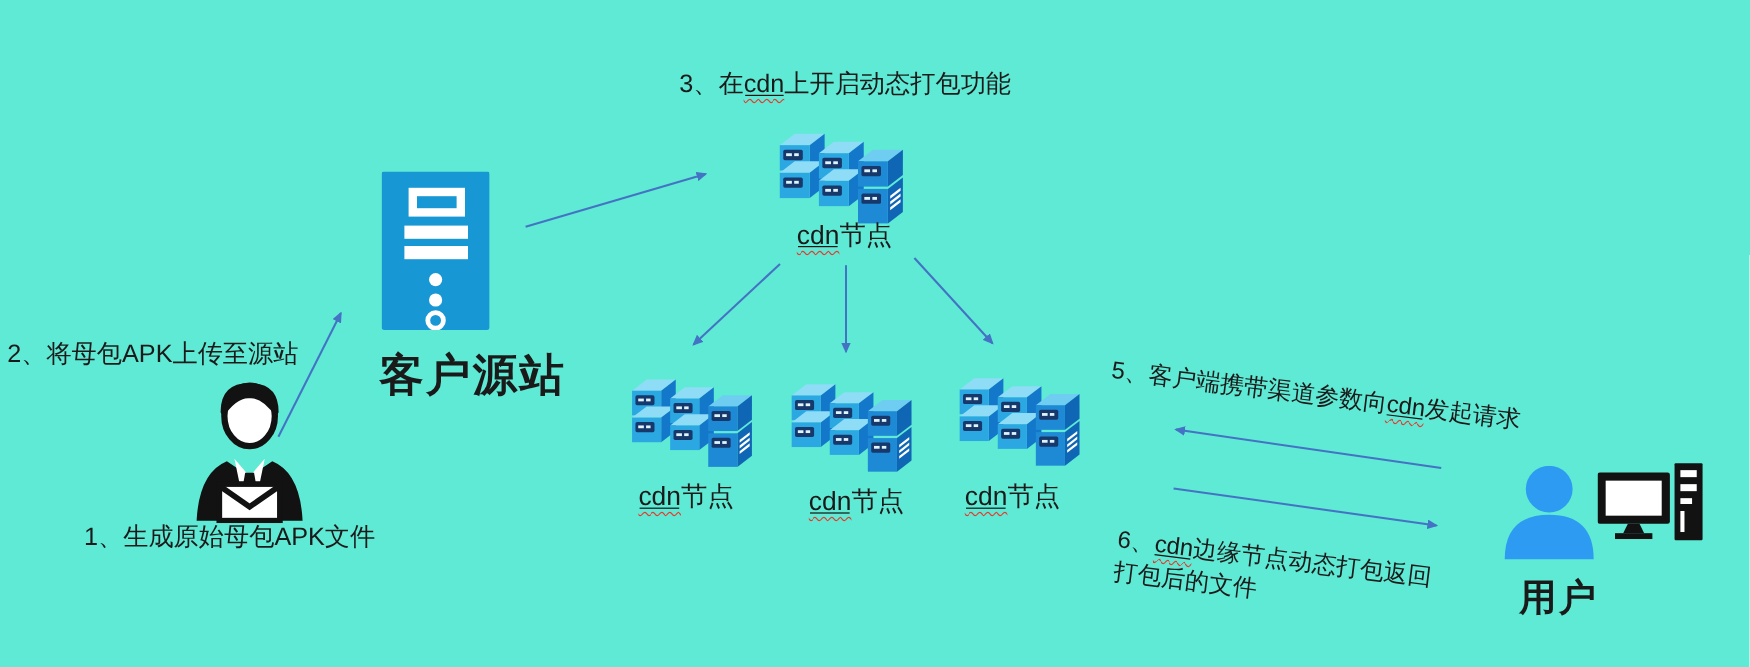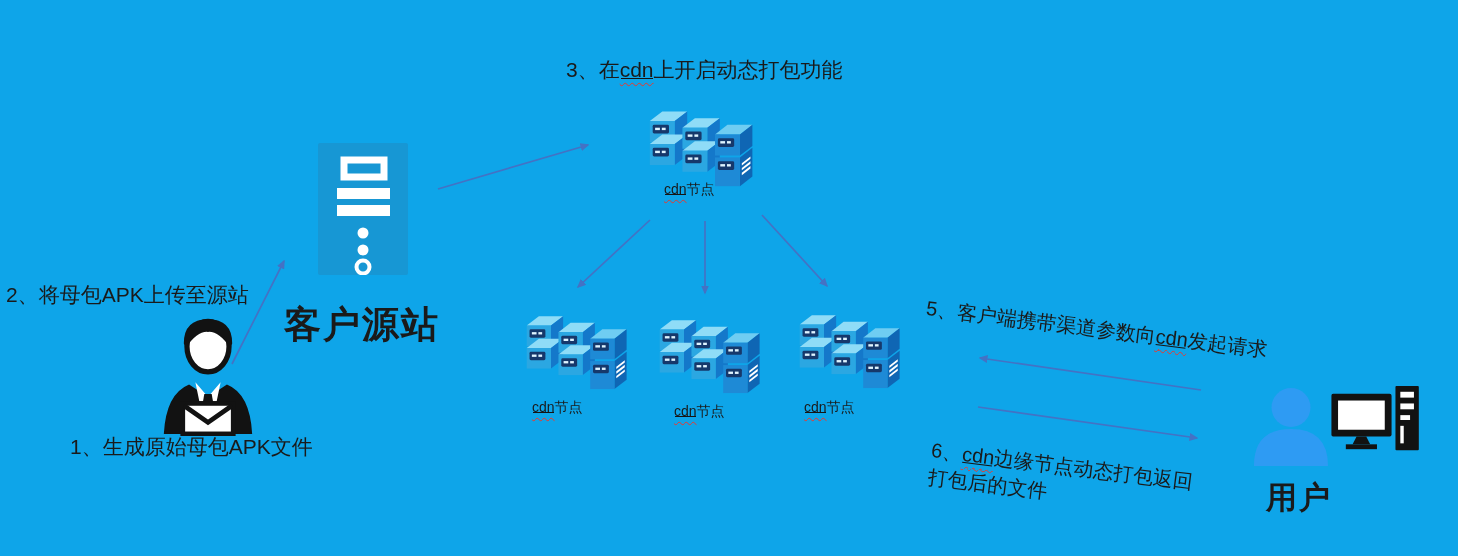--- a/index.html
+++ b/index.html
@@ -1,23 +1,23 @@
 <!DOCTYPE html>
 <html><head>
 <meta charset="utf-8">
 <style>
   html,body { margin:0; padding:0; background:#fff; }
   .canvas {
     position:relative; width:1458px; height:556px;
-    background:#0ea5e9; overflow:hidden;
+    background:#5eead4; overflow:hidden;
     font-family:"Liberation Sans", sans-serif; color:#1a1a1a;
   }
   .abs { position:absolute; }
   .step-text { font-size:21px; white-space:nowrap; }
-  .node-label { font-size:14px; white-space:nowrap; }
+  .node-label { font-size:22px; white-space:nowrap; }
   .big-label { font-weight:600; white-space:nowrap; letter-spacing:2px; }
   .kw {
     position:relative;
     text-decoration-line:underline;
     text-decoration-style:wavy;
     text-decoration-color:#e8392e;
     text-decoration-thickness:1px;
     text-underline-offset:5px;
   }
   .kw::after {
@@ -160,21 +160,21 @@
     <svg width="112" height="122" viewBox="0 0 104 116">
         <use href="#sym-businessman"></use>
       </svg>
   </div>
 
   <div class="abs" style="left:318px; top:143px; width:90px; height:132px;">
     <svg width="90" height="132" viewBox="0 0 90 132">
         <use href="#sym-server"></use>
       </svg>
   </div>
-  <div class="abs big-label" style="left:284px; top:288px; font-size:37px;margin-top:12px;">客户源站</div>
+  <div class="abs big-label" style="left:316px; top:288px; font-size:37px;">客户源站</div>
 
   <div class="abs" style="left:646px; top:98px; width:115px; height:92px;">
     <svg width="115" height="92" viewBox="0 0 120 96">
         <use href="#sym-cluster"></use>
       </svg>
   </div>
   <div class="abs node-label" style="left:664px; top:181px;"><span class="kw">cdn</span><span>节点</span></div>
 
   <div class="abs" style="left:523px; top:303px; width:112px; height:90px;">
     <svg width="112" height="90" viewBox="0 0 120 96">

